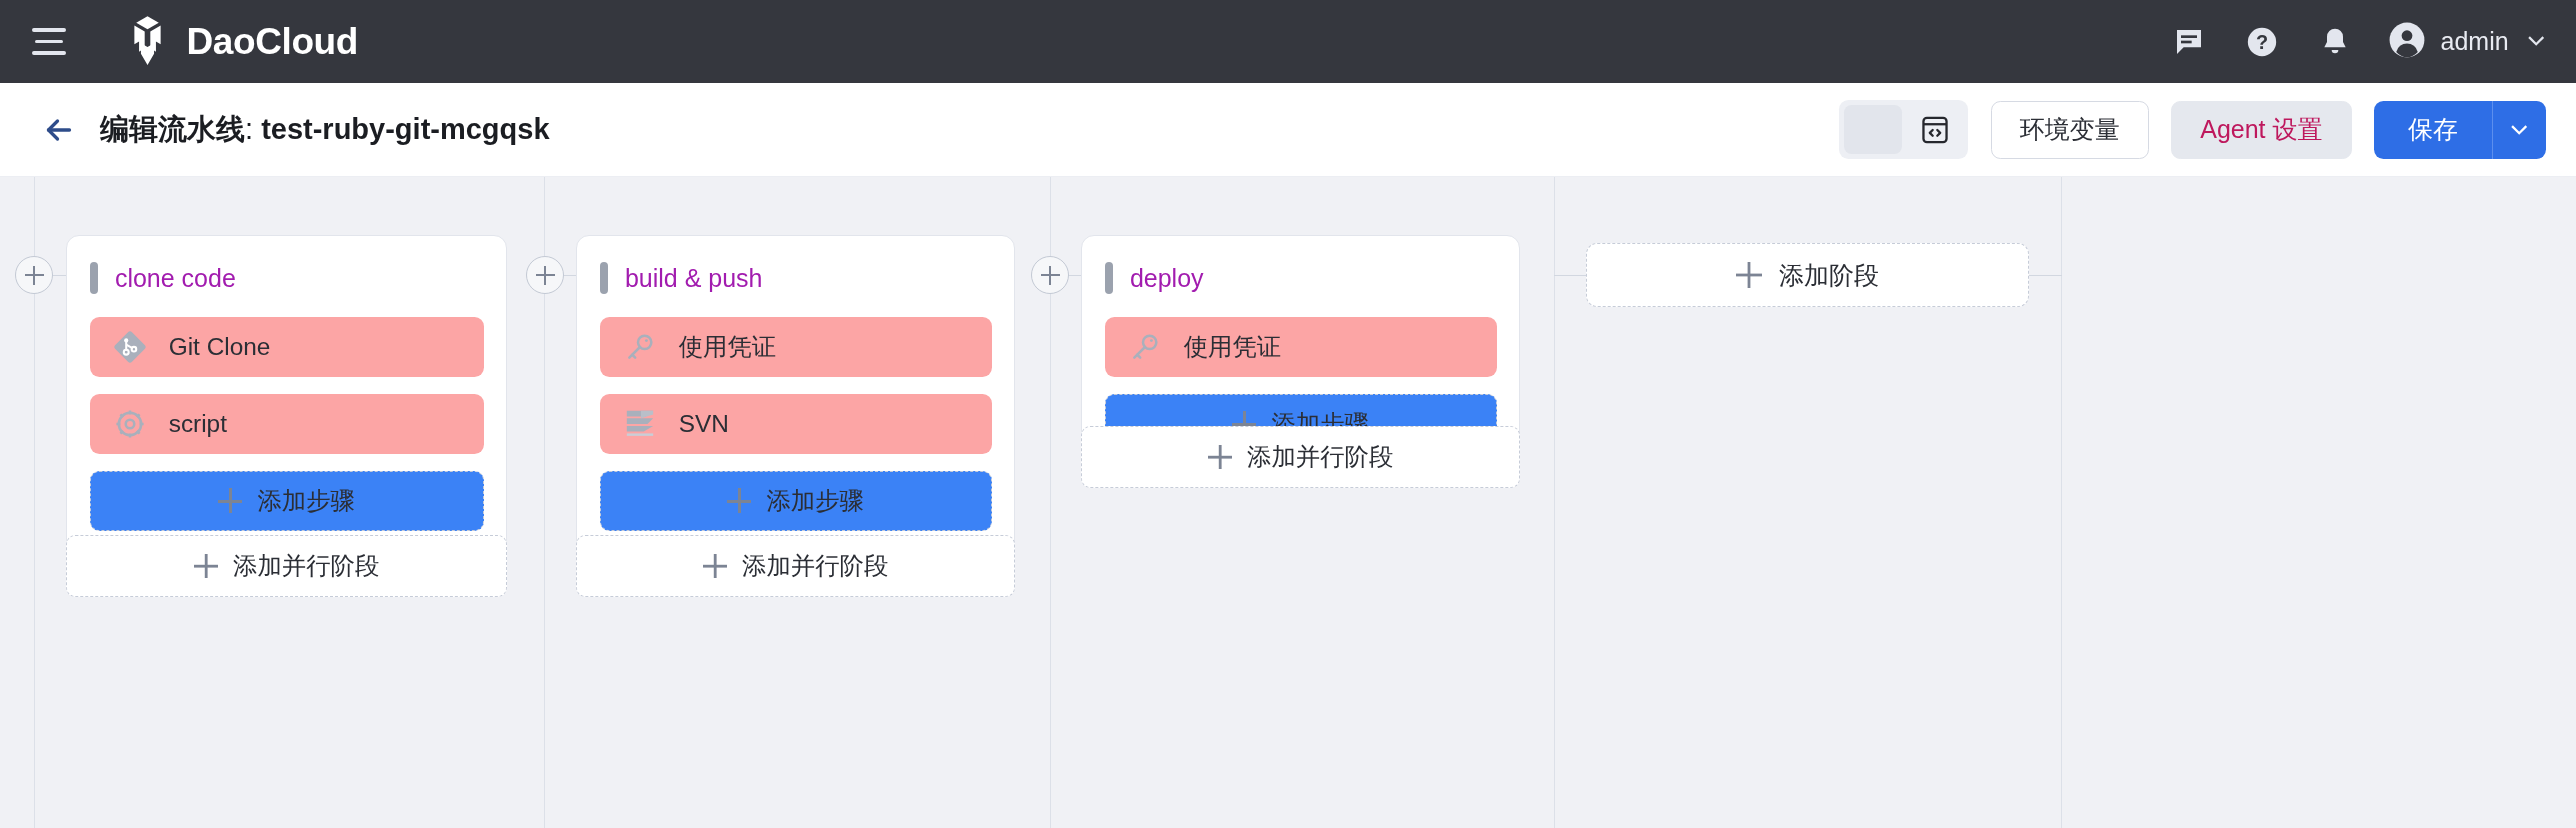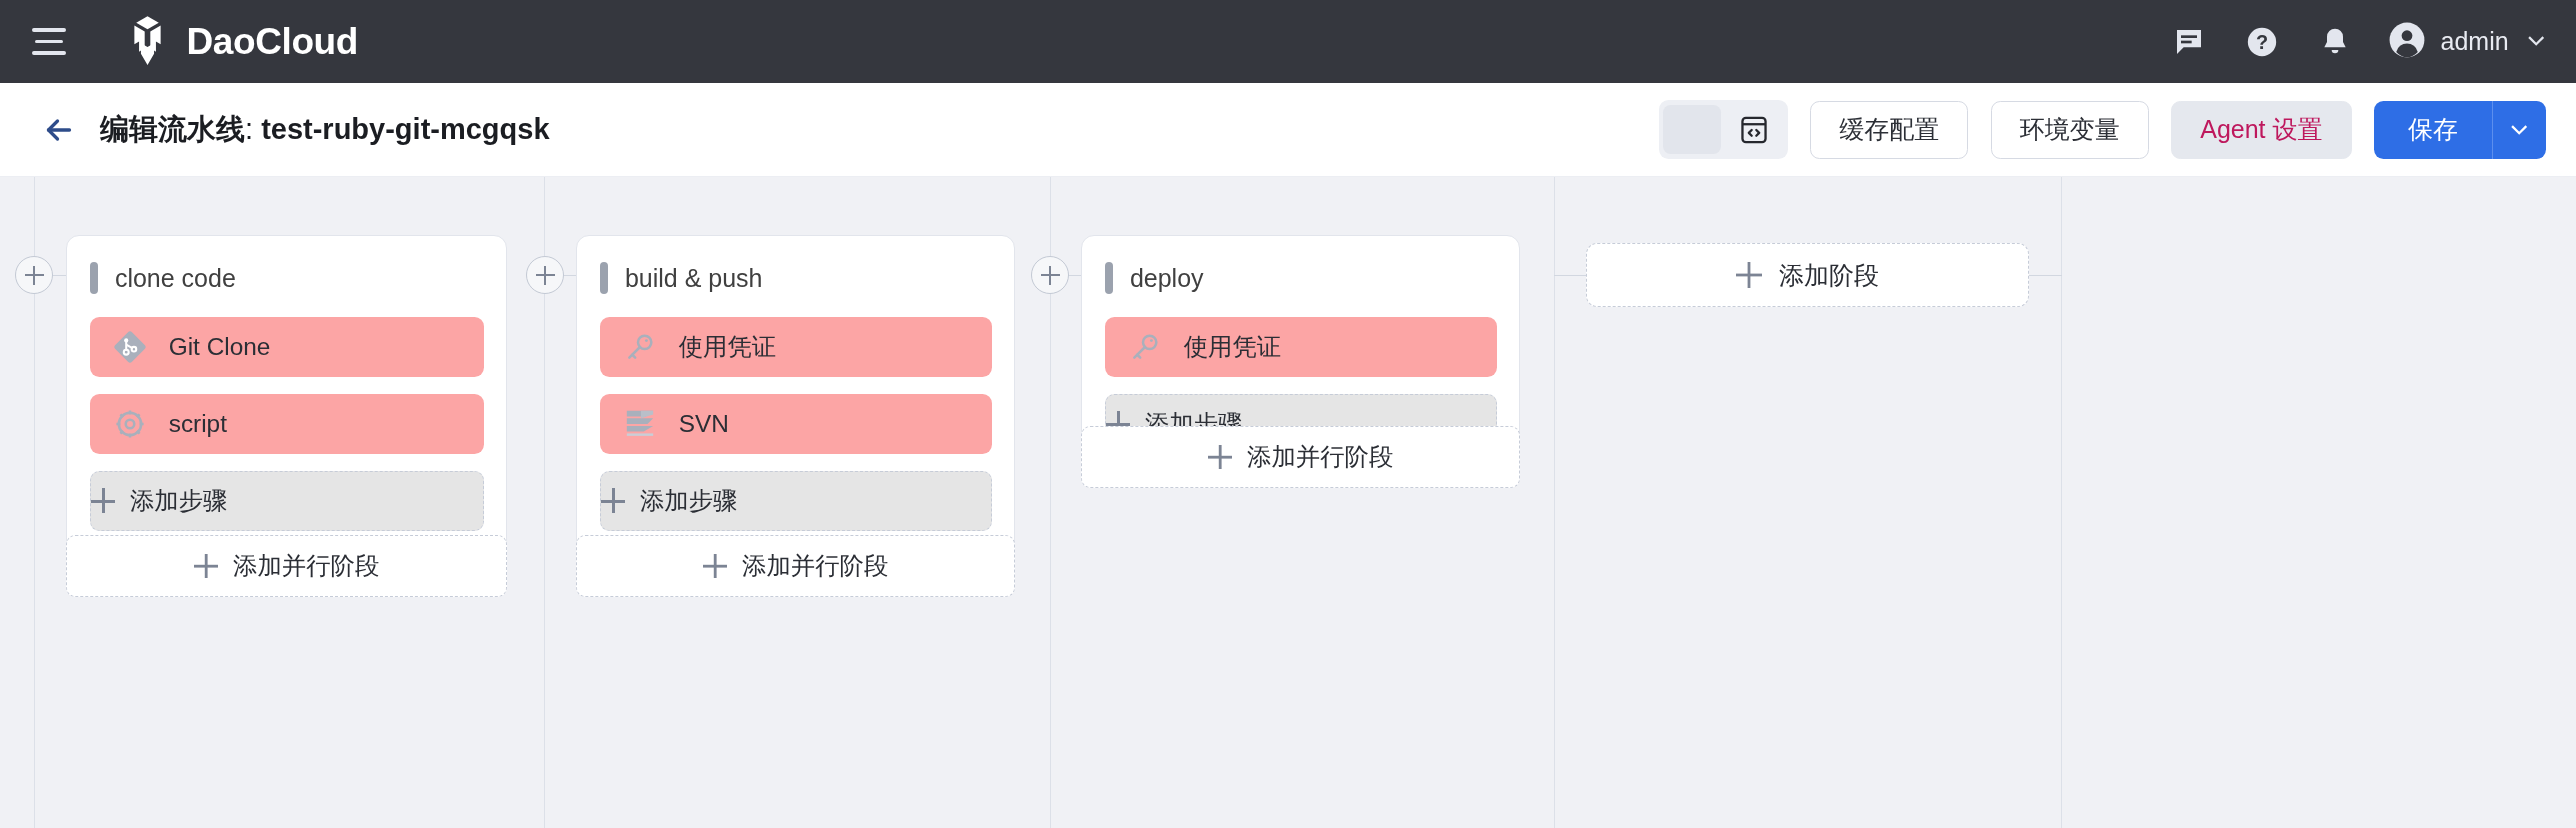--- a/index.html
+++ b/index.html
@@ -113,34 +113,34 @@
   .stage {
     position: absolute;
     background: #ffffff;
     border: 0.9px solid #E2E5EC;
     border-radius: 13px;
     padding: 20.7px 22.5px 22.5px 22.5px;
     z-index: 2;
   }
   .stage-head { display: flex; align-items: center; gap: 17px; height: 43px; }
   .stage-accent { width: 8.4px; height: 32px; border-radius: 4.7px; background: #9BA2AE; flex: none; }
-  .stage-title { font-size: 25px; color: #404040; text-align: center; }
+  .stage-title { font-size: 25px; color: #a21caf; text-align: center; }
 
   .step {
     margin-top: 17px; height: 60px; border-radius: 9.4px;
     background: #fca5a5; display: flex; align-items: center;
     padding: 0 22.5px; gap: 20.7px; cursor: pointer;
   }
   .step-label { font-size: 24.4px; color: #2B2E35; }
   .step-icon { width: 36px; height: 36px; flex: none; display: flex; align-items: center; justify-content: center; }
 
   .dashed-btn {
     margin-top: 17px; height: 60px; border-radius: 9.4px;
-    border: 1.9px dashed #C6CCD8; background: #e5e5e5;
-    display: flex; align-items: center; justify-content: flex-start;
+    border: 1.9px dashed #C6CCD8; background: #3b82f6;
+    display: flex; align-items: center; justify-content: center;
     gap: 15px; cursor: pointer;
   }
   .dashed-btn .plus-glyph {
     position: relative; width: 24.4px; height: 24.4px; flex: none;
   }
   .dashed-btn .plus-glyph::before,
   .dashed-btn .plus-glyph::after { content: ""; position: absolute; background: #7C8494; }
   .dashed-btn .plus-glyph::before { left: 0; top: 11.3px; width: 24.4px; height: 2.8px; }
   .dashed-btn .plus-glyph::after  { top: 0; left: 11.3px; width: 2.8px; height: 24.4px; }
   .dashed-btn .dashed-label { font-size: 24.4px; color: #2B2E35; }
@@ -234,21 +234,20 @@
       <div class="seg">
         <svg width="28" height="30" viewBox="0 0 24 26" fill="none" stroke="#26282E" stroke-width="2">
           <rect x="2" y="2.5" width="20" height="21" rx="3"></rect>
           <path d="M2 8h20"></path>
           <path d="M10 13l-2.5 2.5L10 18" stroke-linecap="round" stroke-linejoin="round"></path>
           <path d="M14 13l2.5 2.5L14 18" stroke-linecap="round" stroke-linejoin="round"></path>
         </svg>
       </div>
     </div>
 
-    <div class="btn btn-outline">缓存配置</div>
     <div class="btn btn-outline">环境变量</div>
     <div class="btn btn-soft">Agent 设置</div>
 
     <div class="save-group">
       <div class="btn btn-primary">保存</div>
       <div class="btn-primary-caret">
         <svg width="24.4" height="24.4" viewBox="0 0 24 24" fill="none" stroke="#ffffff" stroke-width="2.2">
           <path d="M5 9l7 7 7-7"></path>
         </svg>
       </div>

